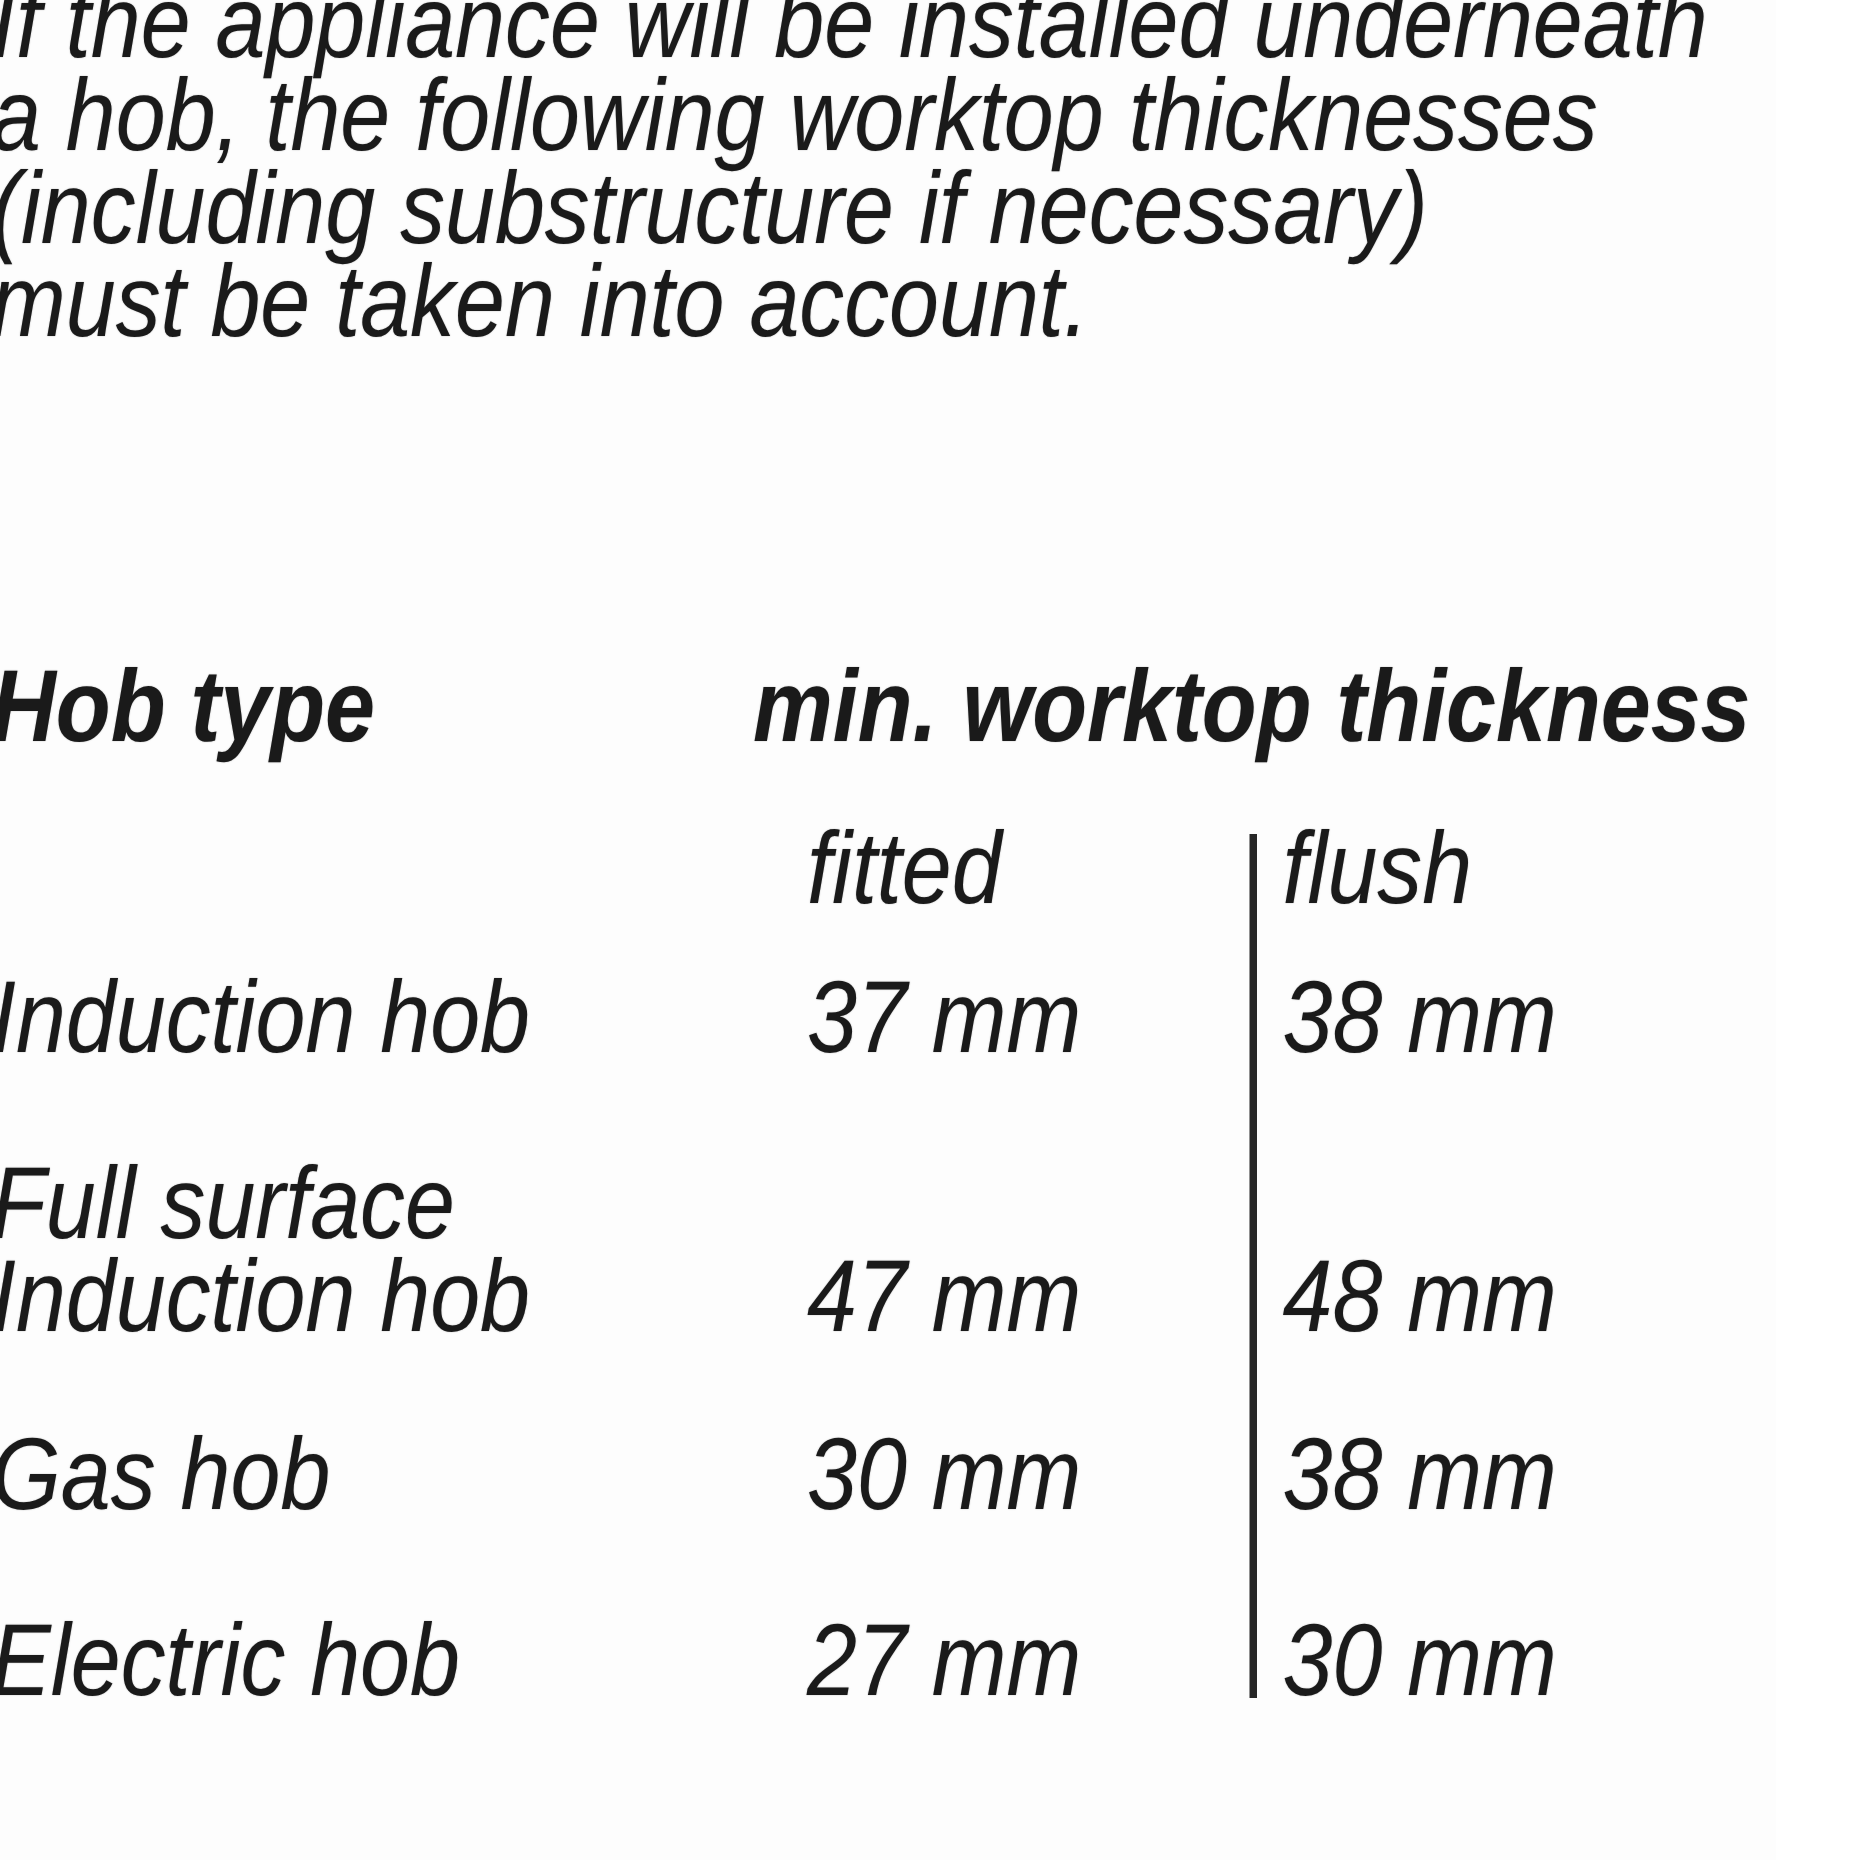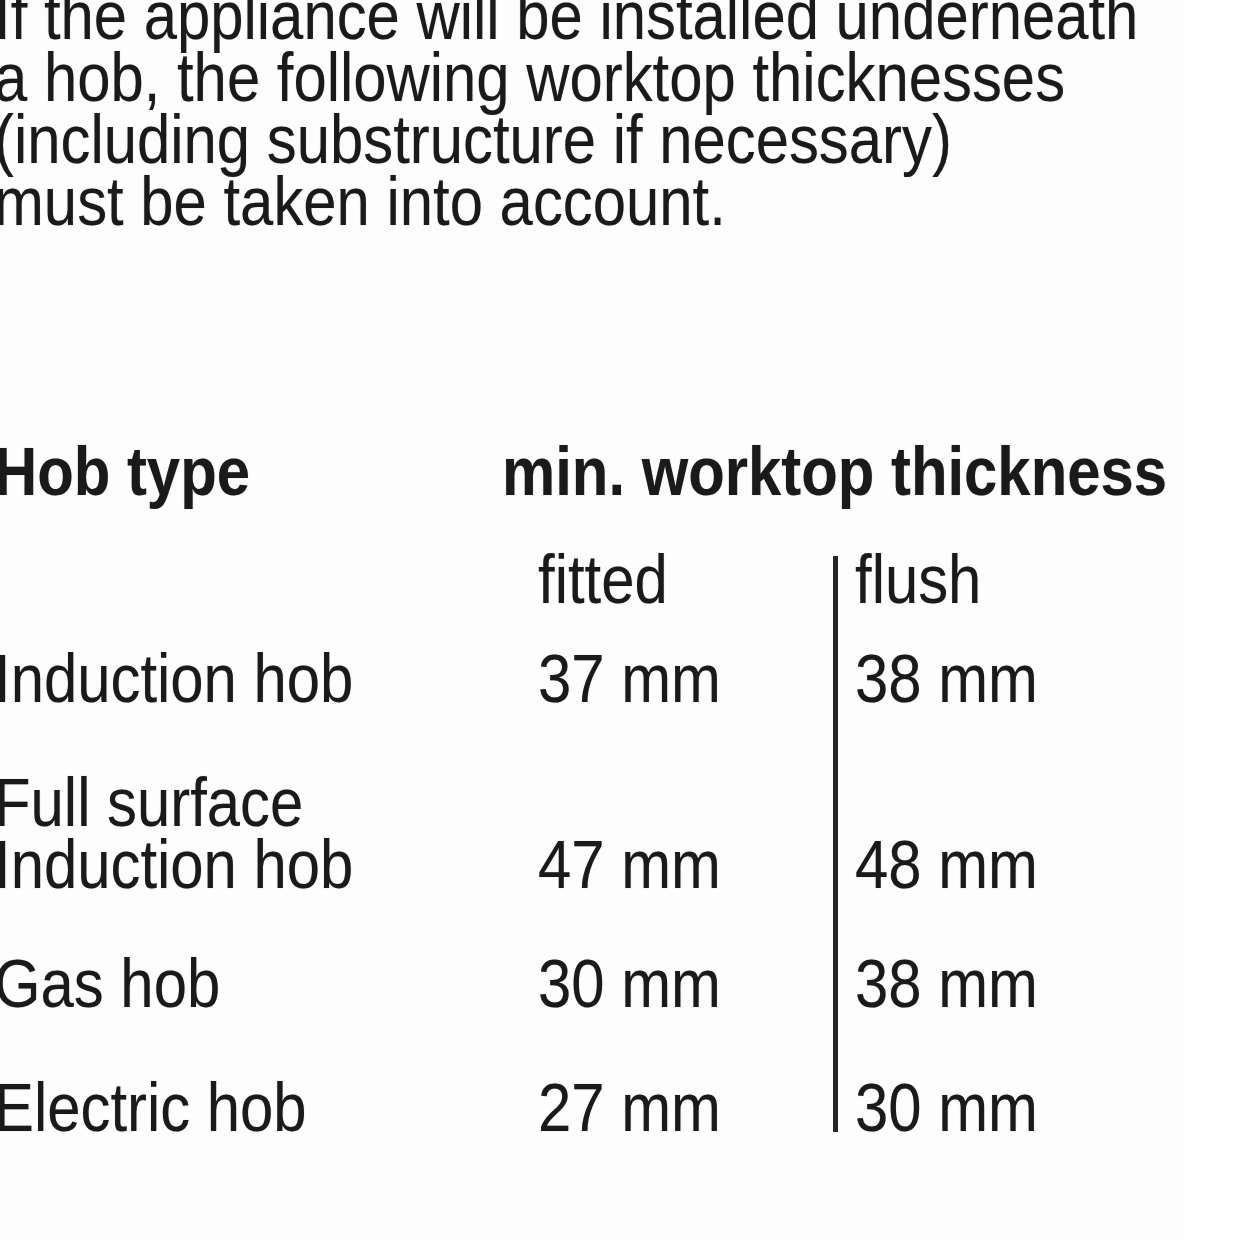--- a/index.html
+++ b/index.html
@@ -4,20 +4,21 @@
 <style>
   html, body { margin: 0; padding: 0; background: #ffffff; }
   .page {
     position: relative;
     width: 1184px;
     height: 1240px;
     overflow: hidden;
     background: var(--bg, #fdfdfd);
     color: var(--text, #1a1a1a);
     font-family: "Liberation Sans", "DejaVu Sans", sans-serif;
+    font-style: italic;
   }
   .t {
     position: absolute;
     font-size: 68px;
     line-height: 62px;
     white-space: nowrap;
     transform: scaleX(0.88);
     transform-origin: 0 0;
     text-shadow: 0 0 1px rgba(25,25,25,0.38);
   }

